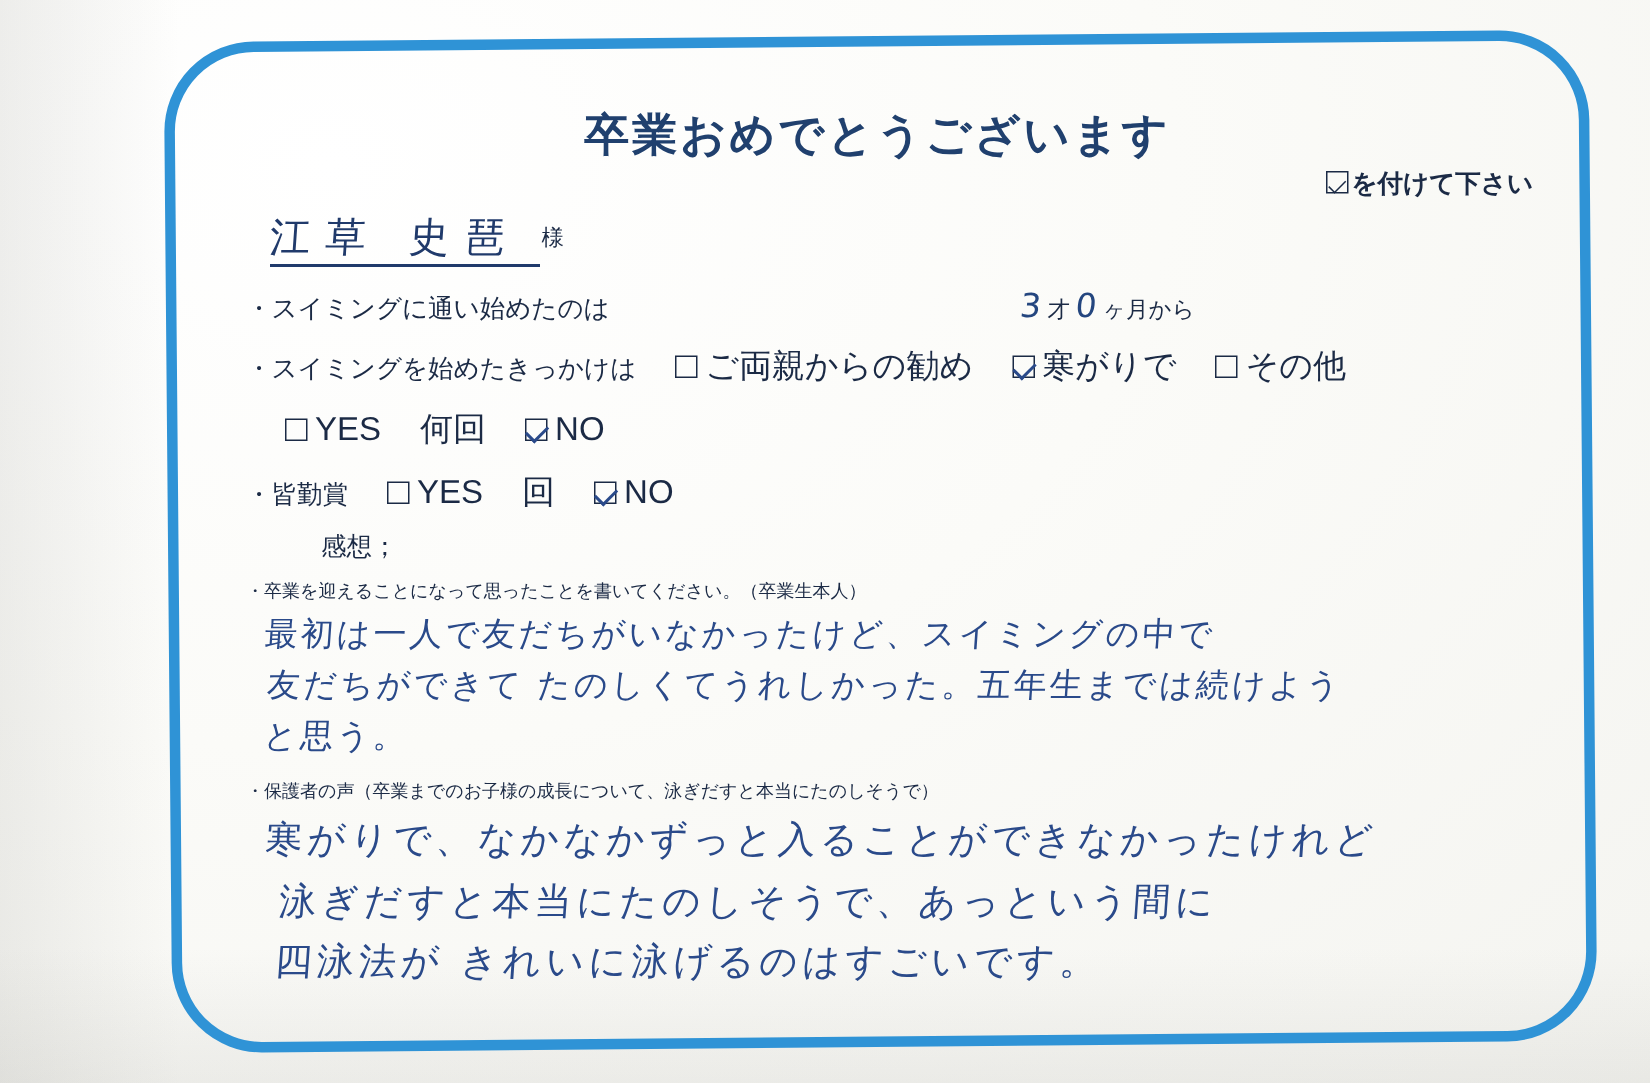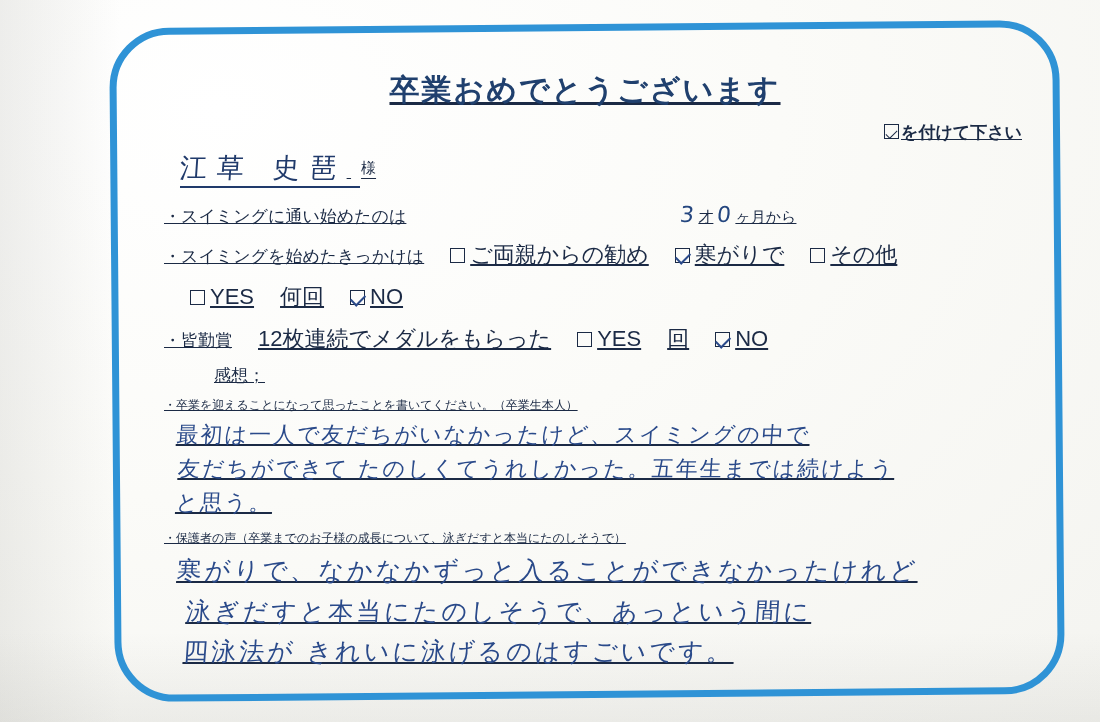--- a/index.html
+++ b/index.html
@@ -46,39 +46,38 @@
     transform: rotate(-0.5deg);
   }
 
   .content {
     position: absolute;
     left: 150px;
     top: 40px;
     width: 890px;
     height: 650px;
     color: #1b2a45;
-    text-decoration: underline;
   }
 
   .title {
     text-align: center;
     font-size: 30px;
     font-weight: bold;
     color: #20406e;
     letter-spacing: 2px;
     margin-top: 30px;
     margin-left: -20px;
   }
 
   .check-note {
     text-align: right;
     font-size: 17px;
     font-weight: bold;
     color: #1b2a45;
-    margin-top: 10px;
+    margin-top: 0;
     margin-right: 18px;
   }
   .check-note .boxmark {
     display: inline-block;
     width: 13px;
     height: 13px;
     border: 1.6px solid #1b2a45;
     position: relative;
     margin-right: 2px;
     vertical-align: -1px;
@@ -244,21 +243,20 @@
       <span class="box"></span><span>YES</span>
     </span>
     <span class="opt">何回</span>
     <span class="opt">
       <span class="box checked"></span><span>NO</span>
     </span>
   </div>
 
   <div class="row">
     <span class="label">・皆勤賞</span>
-    <span class="opt">12枚連続でメダルをもらった</span>
     <span class="opt">
       <span class="box"></span><span>YES</span>
     </span>
     <span class="opt">回</span>
     <span class="opt">
       <span class="box checked"></span><span>NO</span>
     </span>
   </div>
 
   <div class="kansou">感想；</div>

